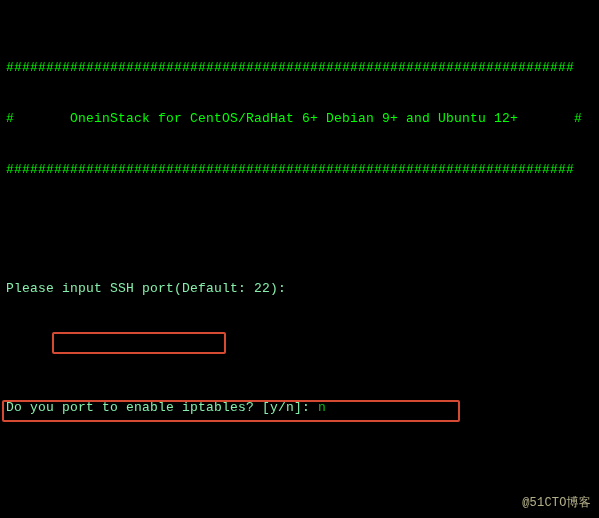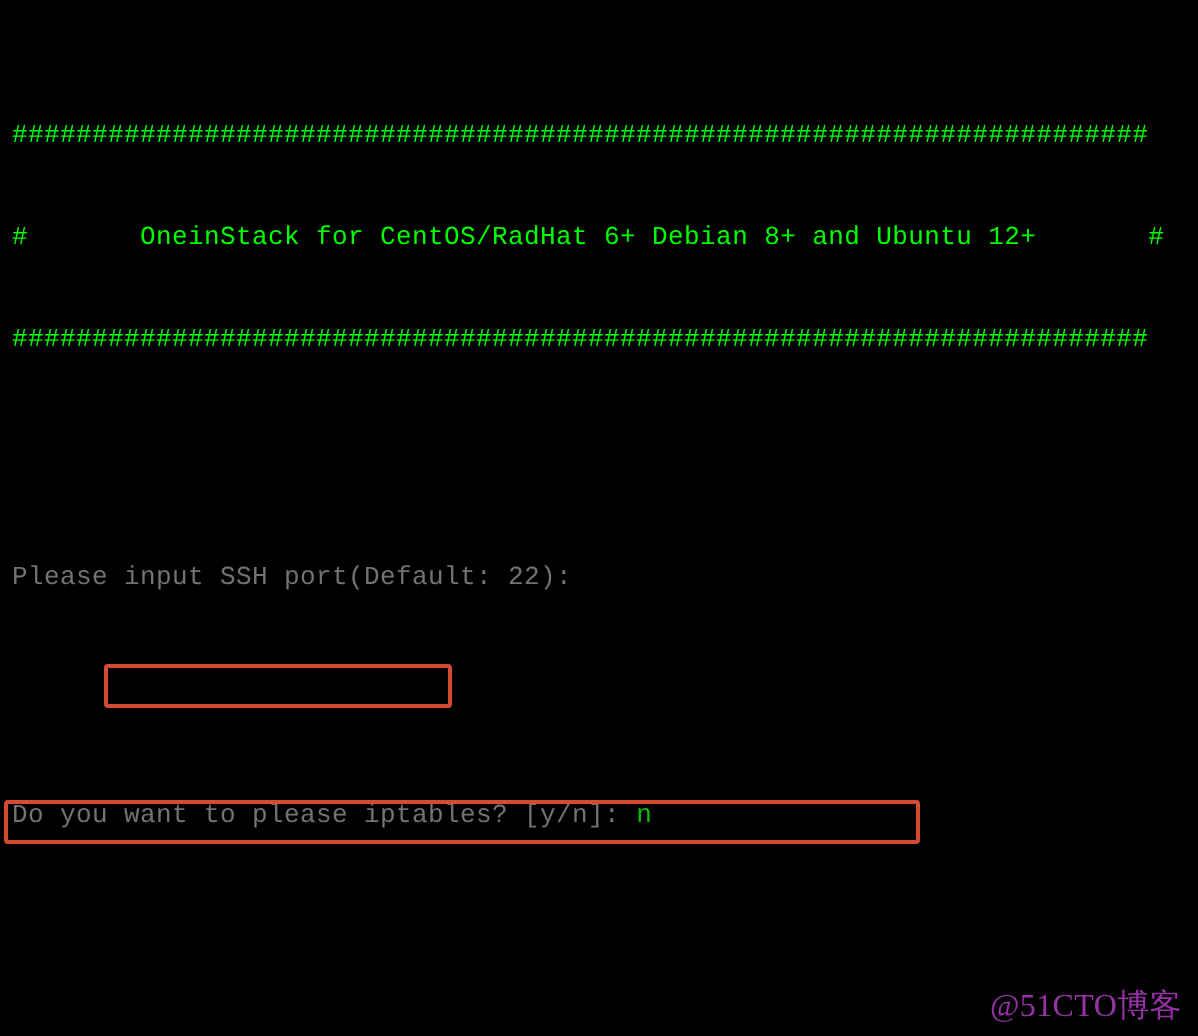--- a/index.html
+++ b/index.html
@@ -18,52 +18,52 @@
     padding: 8px 6px 6px 6px;
     white-space: pre;
     letter-spacing: 0.2px;
     position: relative;
     width: 599px;
     height: 518px;
     box-sizing: border-box;
   }
   .row { display: block; min-height: 17px; }
   .banner-row { color: #00ff00; }
-  .prompt-line { color: #737373; }
+  .prompt-line { color: #86efac; }
   .answer { color: #11bb11; }
   .red-box {
     position: absolute;
     border: 2px solid #d44a33;
     pointer-events: none;
     border-radius: 2px;
   }
   .watermark {
     position: absolute;
     right: 8px;
     bottom: 6px;
-    color: #d946ef;
-    font-family: Liberation Serif, serif;
-    font-size: 16px;
+    color: #fef9c3;
+    font-family: Liberation Mono, monospace;
+    font-size: 12px;
     opacity: 0.7;
   }
 </style>
 </head>
 <body>
 
 <div class="terminal">
 
   <span class="row banner-row">#######################################################################</span>
-  <span class="row banner-row"><span>#       </span><span>OneinStack for CentOS/RadHat 6+ Debian 8+ and Ubuntu 12+</span><span>       #</span></span>
+  <span class="row banner-row"><span>#       </span><span>OneinStack for CentOS/RadHat 6+ Debian 9+ and Ubuntu 12+</span><span>       #</span></span>
   <span class="row banner-row">#######################################################################</span>
   <span class="row"> </span>
 
   <span class="row prompt-line">Please input SSH port(Default: 22):</span>
   <span class="row"> </span>
 
-  <span class="row"><span class="prompt-line">Do you want to please iptables? [y/n]: </span><span class="answer">n</span></span>
+  <span class="row"><span class="prompt-line">Do you port to enable iptables? [y/n]: </span><span class="answer">n</span></span>
   <span class="row"> </span>
 
   
   
 
   
   
 
   
   

